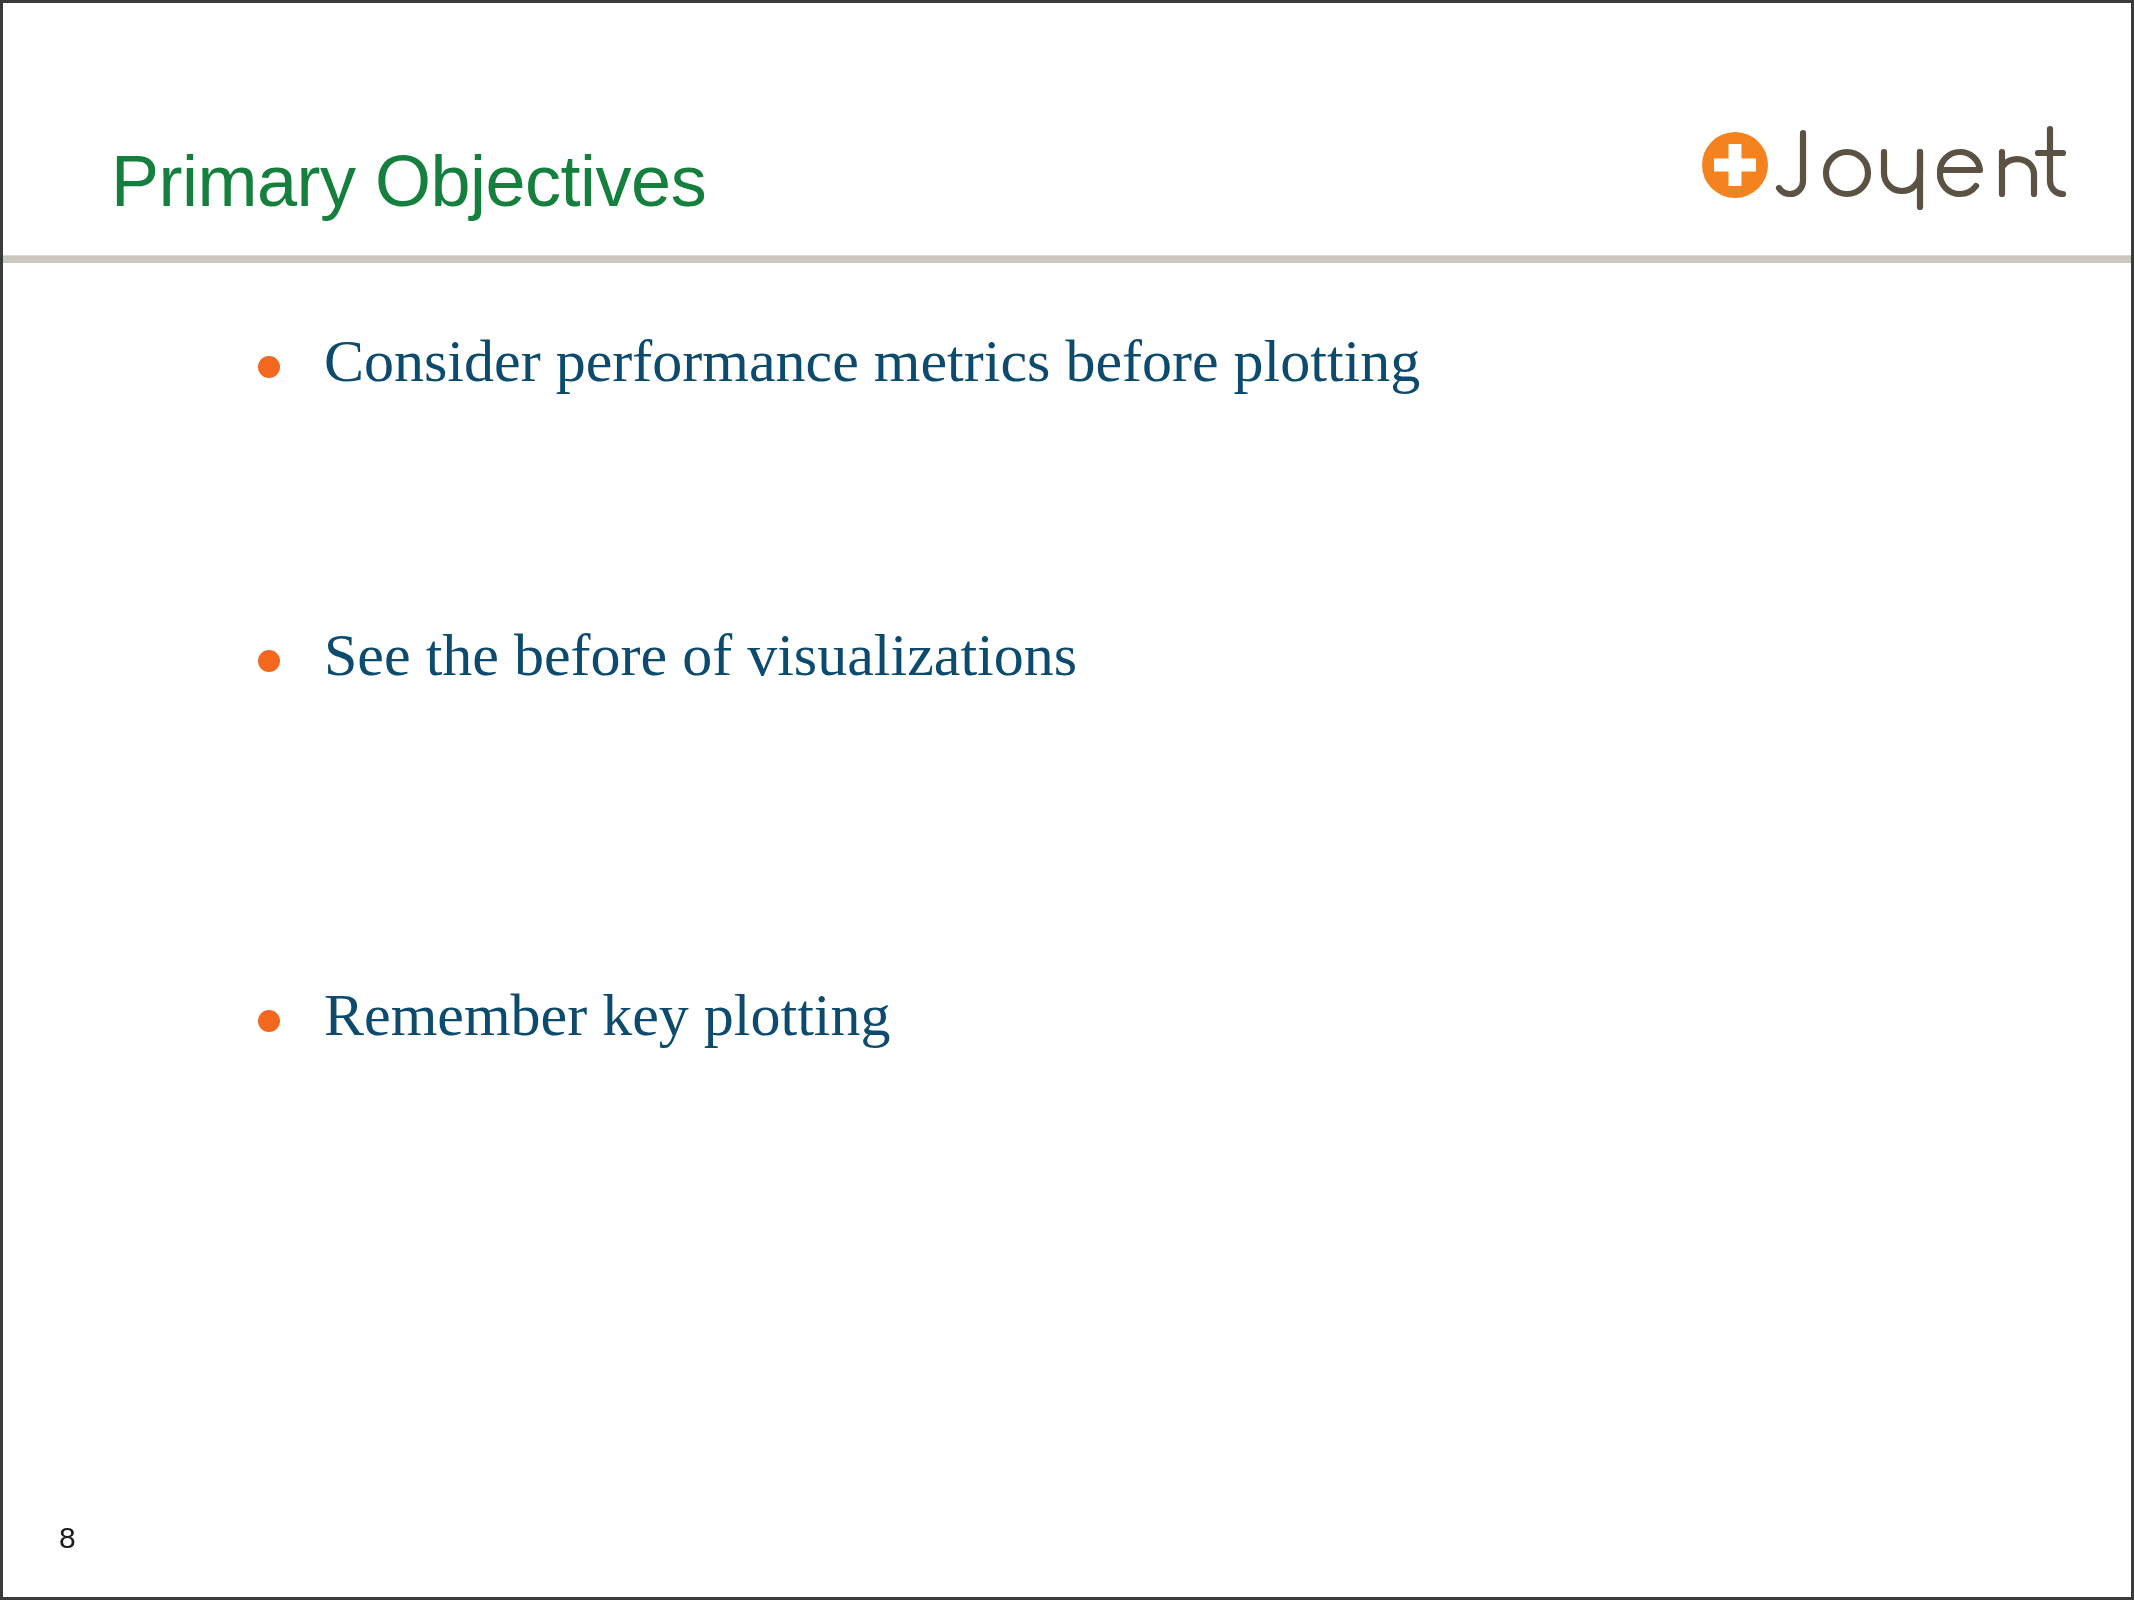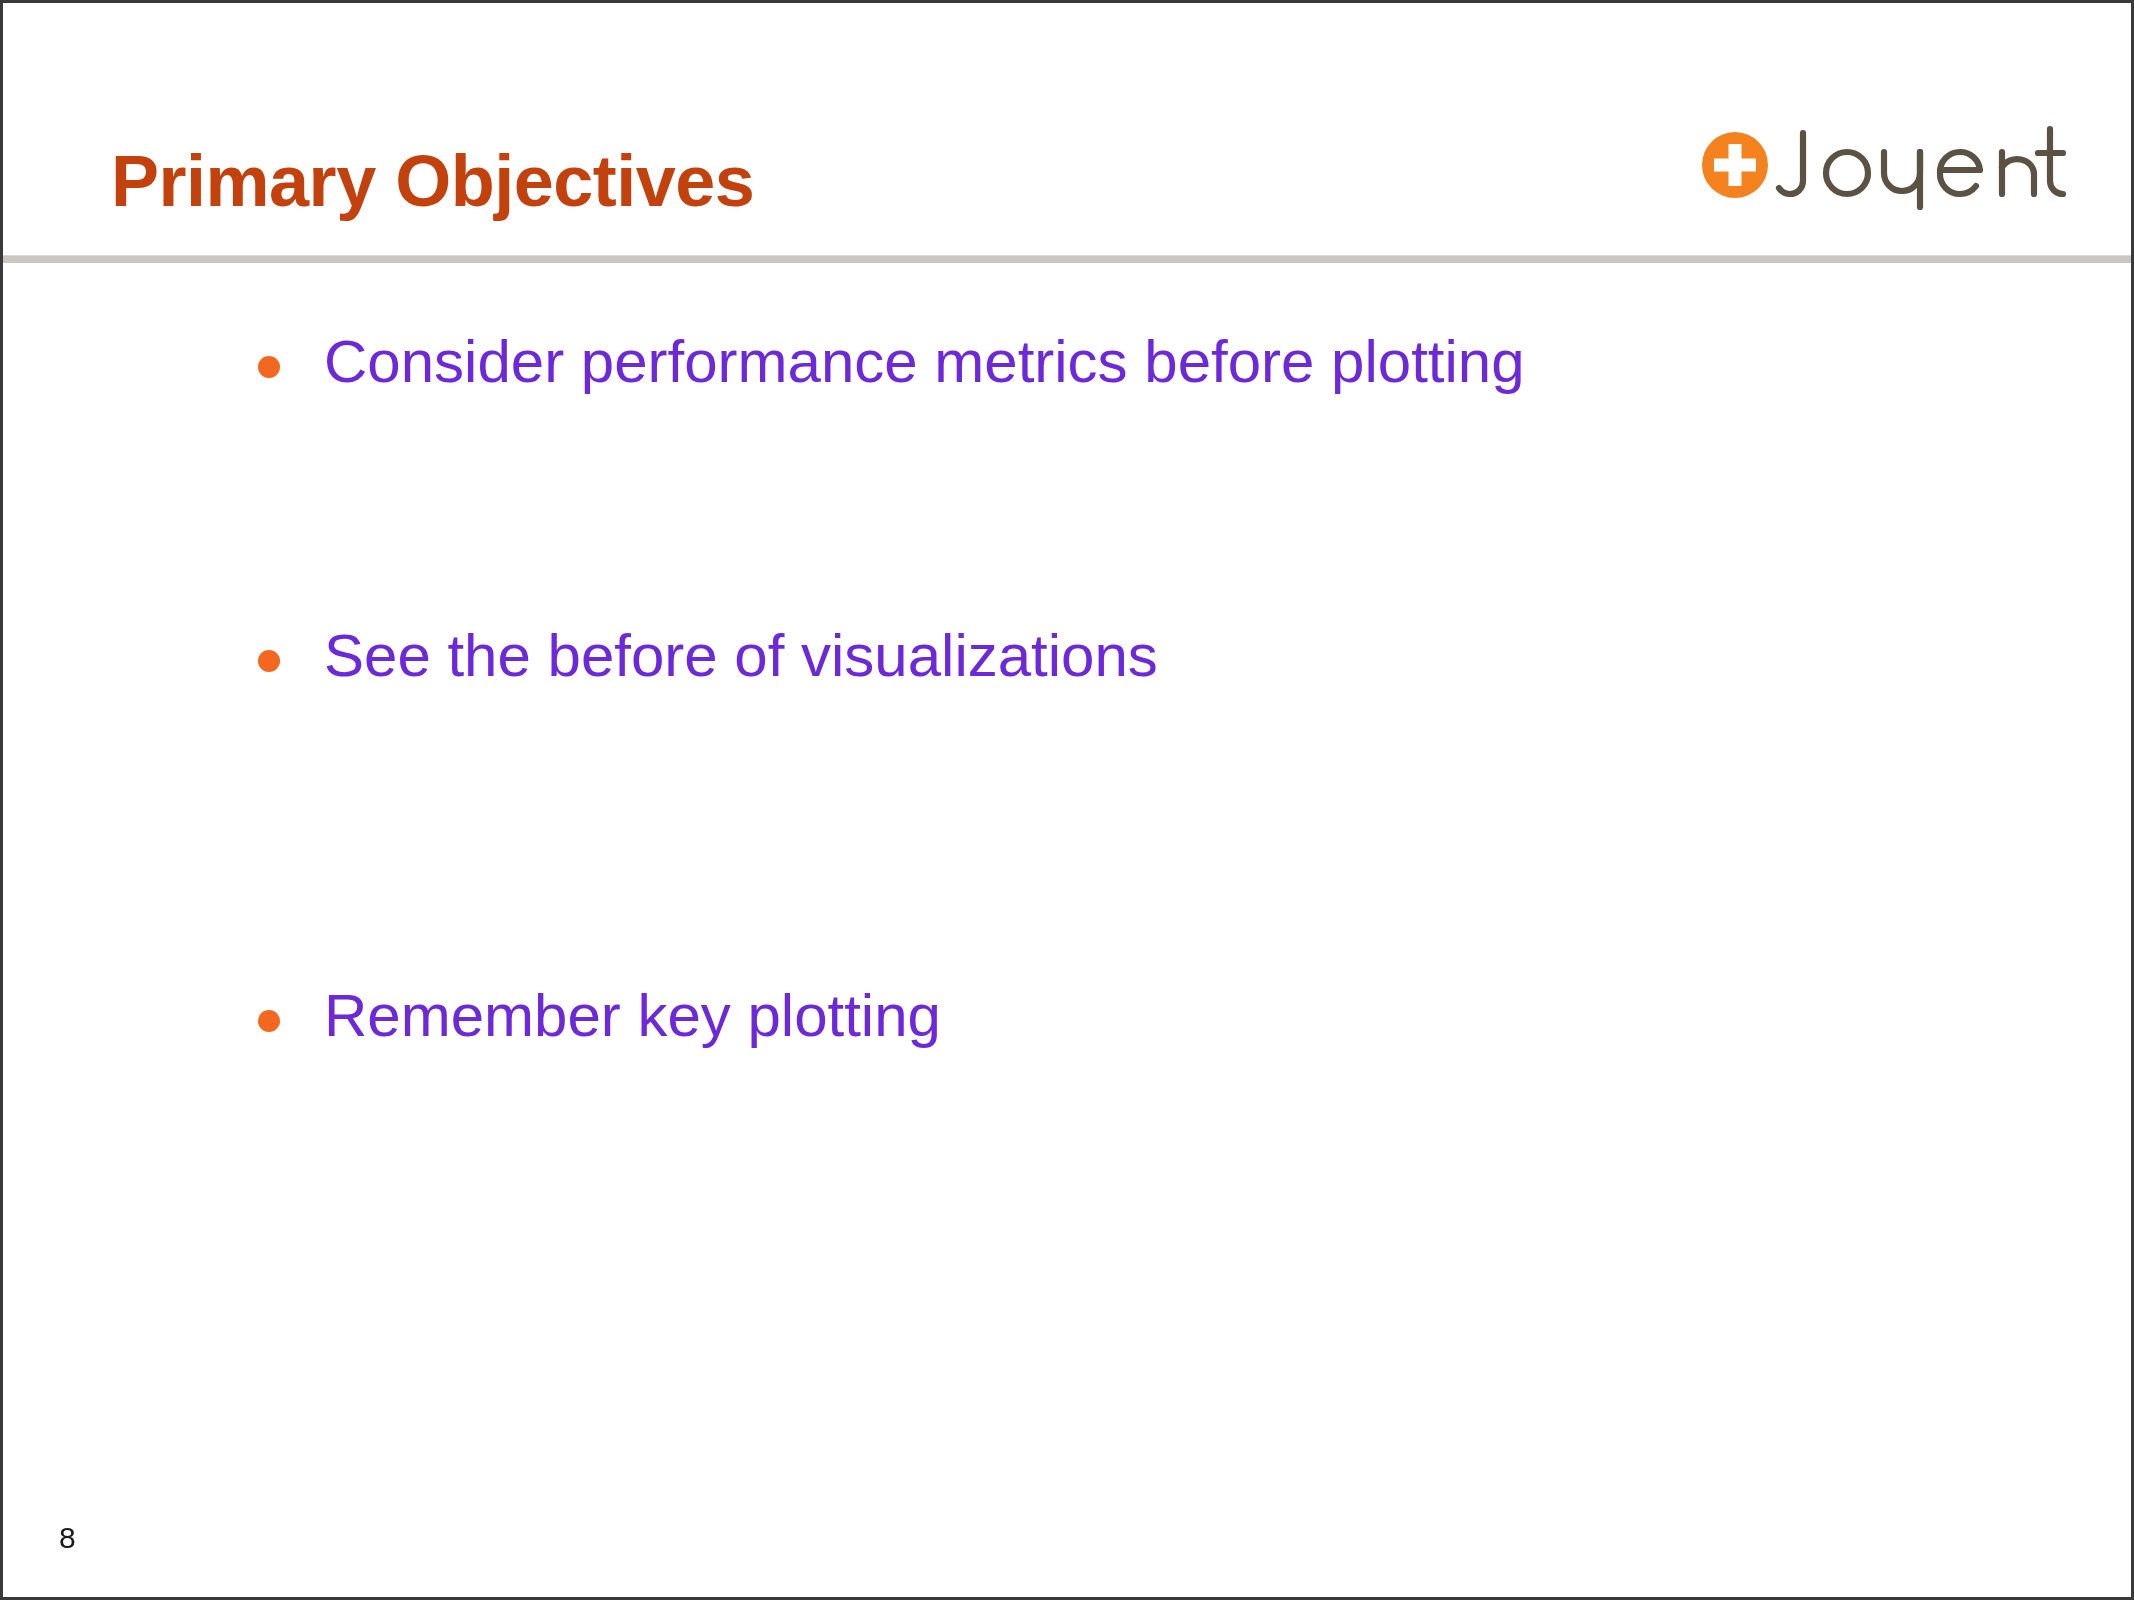--- a/index.html
+++ b/index.html
@@ -32,23 +32,23 @@
     top: 0;
     width: 100%;
     height: 255px;
   }
 
   .slide-title {
     position: absolute;
     left: 108px;
     top: 142px;
     font-size: 72px;
-    font-weight: bold;
+    font-weight: normal;
     letter-spacing: -0.5px;
-    color: #c2410c;
+    color: #15803d;
     white-space: nowrap;
     line-height: 1;
   }
 
   
   .logo {
     position: absolute;
     right: 58px;
     top: 122px;
     display: flex;
@@ -106,22 +106,23 @@
     height: 22px;
     border-radius: 50%;
     background: #f4671f;
     margin-top: 28px;
     margin-right: 44px;
   }
 
   .bullet-text {
     font-size: 60px;
     line-height: 1.12;
-    color: #6d28d9;
+    color: #0c4a6e;
     white-space: nowrap;
+    font-family: Liberation Serif, serif;
   }
 
   
   .page-number {
     position: absolute;
     left: 56px;
     bottom: 44px;
     font-size: 30px;
     color: #1b1b1b;
     line-height: 1;

